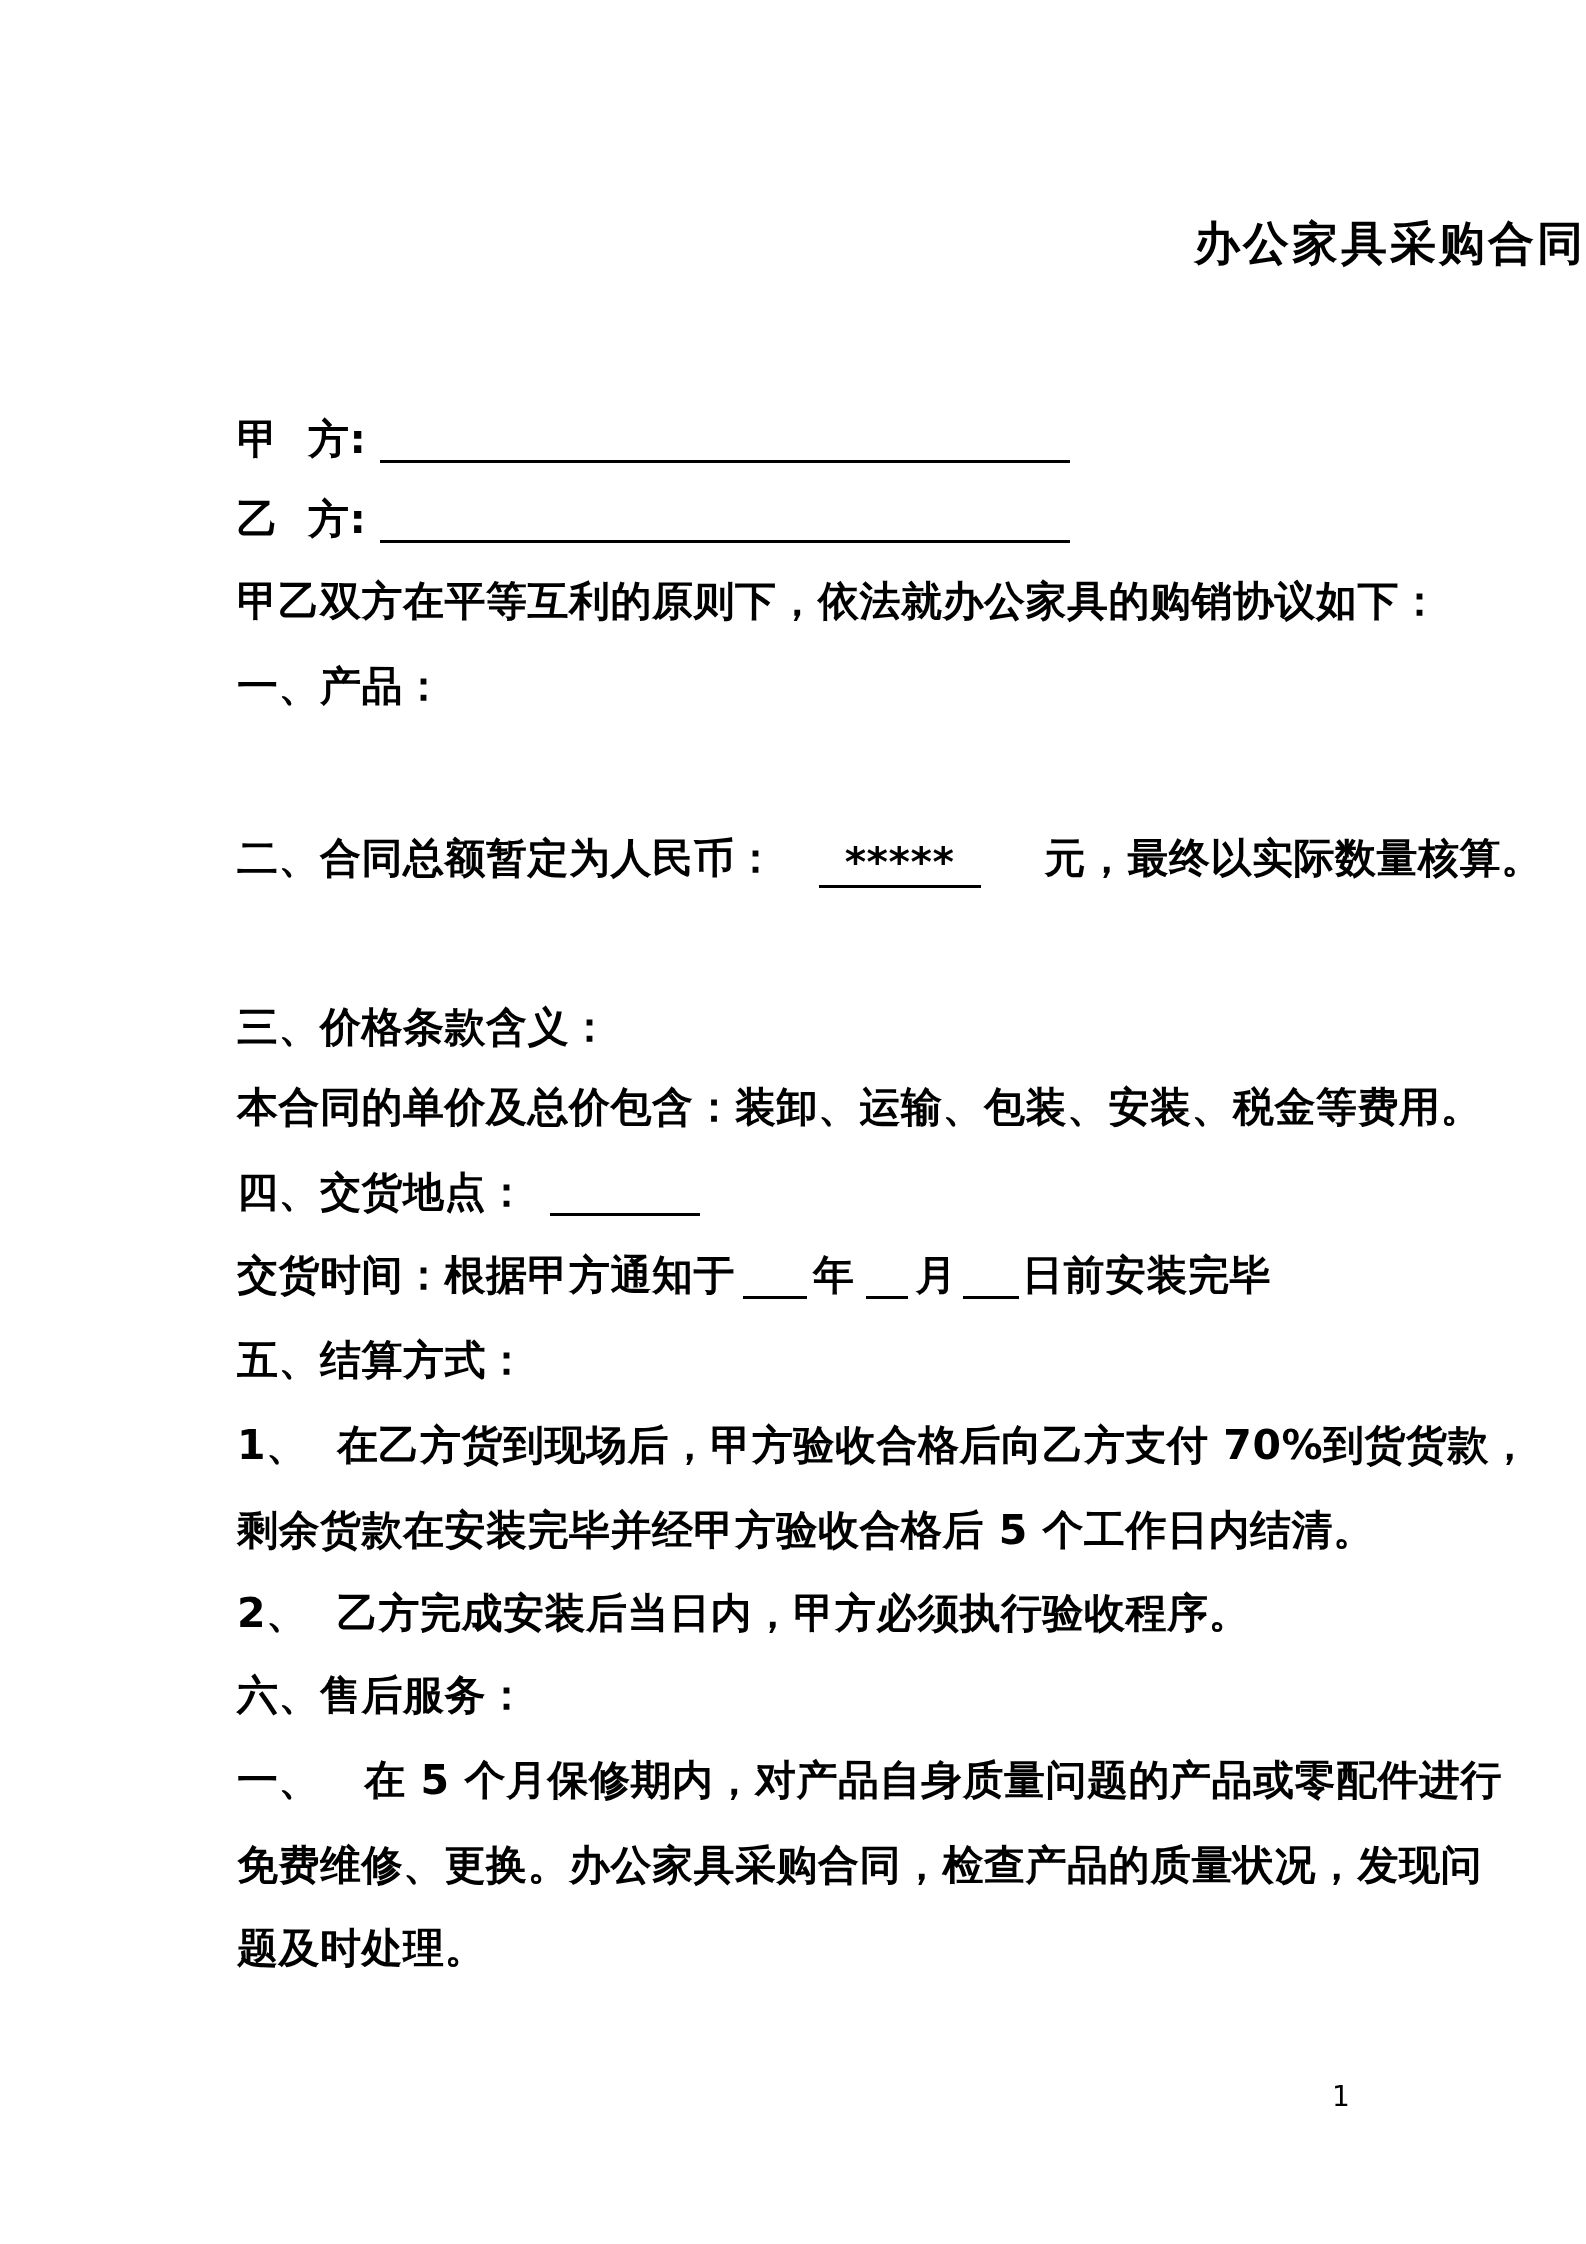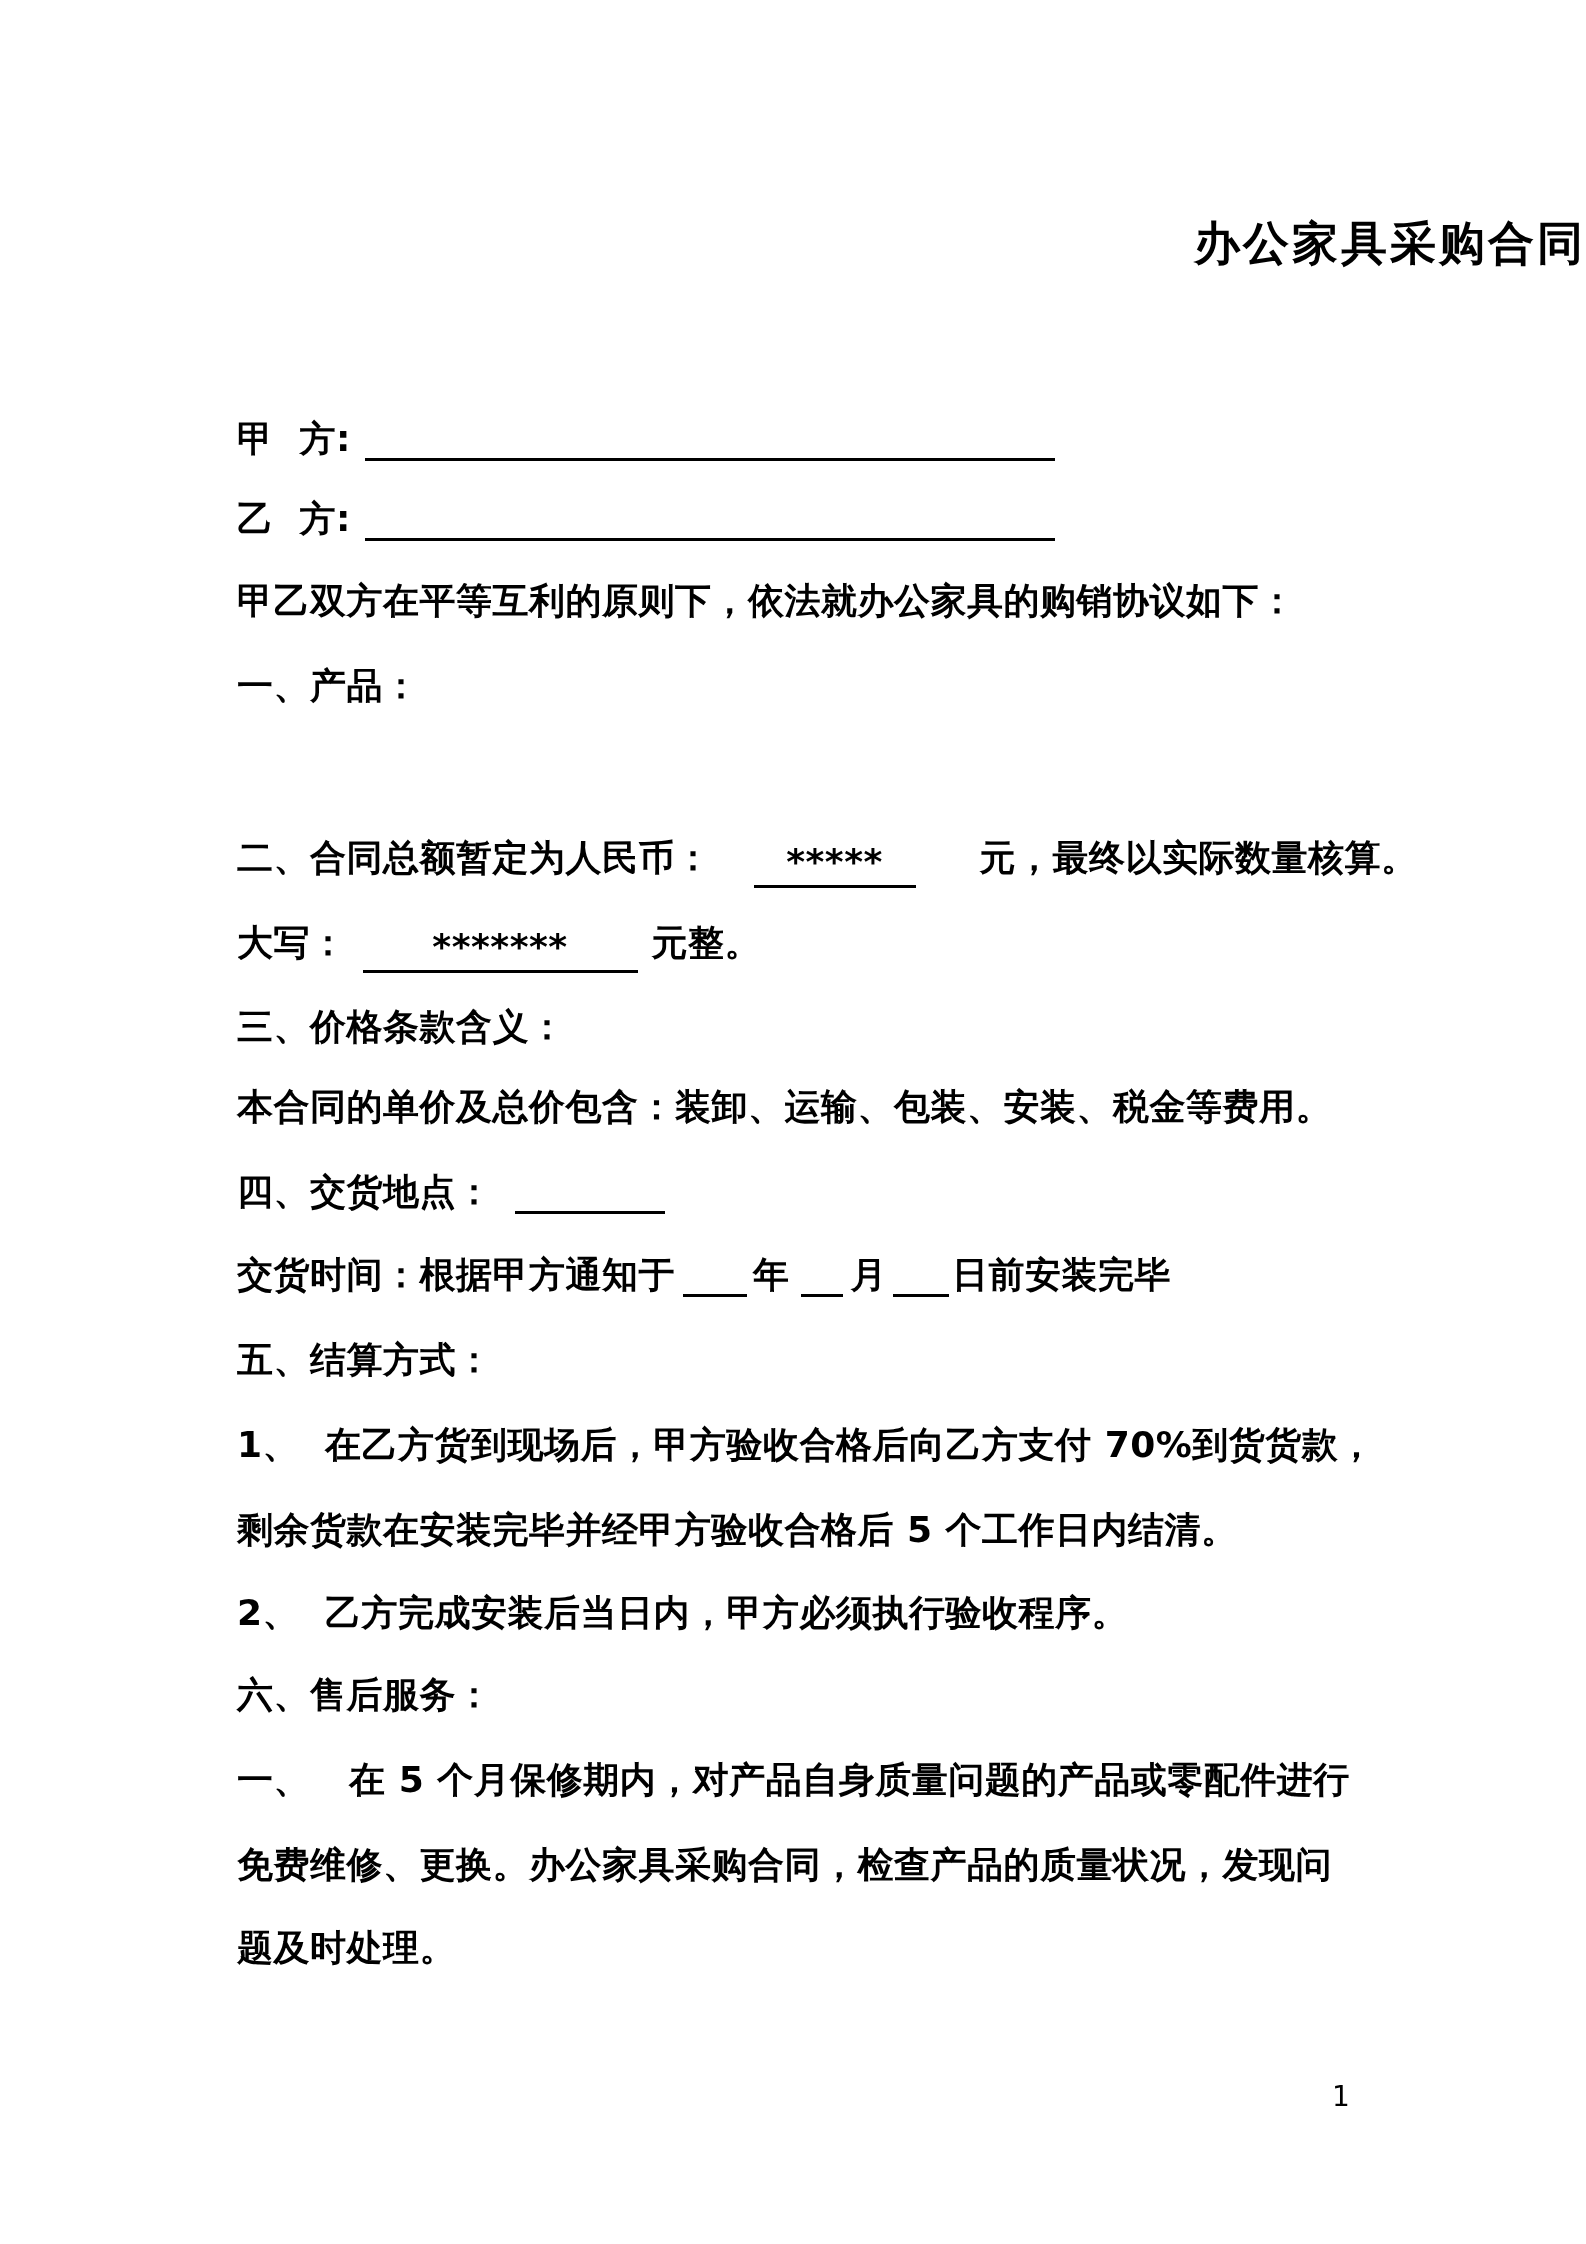--- a/index.html
+++ b/index.html
@@ -19,21 +19,21 @@
     width: 100%;
     text-align: right;
     font-size: 46px;
     font-weight: bold;
     letter-spacing: 3px;
     margin: 0;
   }
   .line {
     position: absolute;
     left: 237px;
-    font-size: 36px;
+    font-size: 41px;
     font-weight: bold;
     line-height: 44px;
     letter-spacing: 0.5px;
     white-space: pre;
   }
   .blank {
     display: inline-block;
     border-bottom: 3px solid #000;
     vertical-align: baseline;
   }
@@ -64,21 +64,20 @@
   <div class="line" style="top:417px"><span>甲  方:</span><span class="blank empty u-party"></span></div>
 
   <div class="line" style="top:497px"><span>乙  方:</span><span class="blank empty u-party"></span></div>
 
   <div class="line" style="top:579px">甲乙双方在平等互利的原则下，依法就办公家具的购销协议如下：</div>
 
   <div class="line" style="top:664px">一、产品：</div>
 
   <div class="line" style="top:835px"><span>二、合同总额暂定为人民币：</span><span class="blank filled u-amount">*****</span><span>元，最终以实际数量核算。</span></div>
 
-  <div class="line" style="top:920px"><span>大写：</span><span class="blank filled u-daxie">*******</span><span>元整。</span></div>
 
   <div class="line" style="top:1005px">三、价格条款含义：</div>
   <div class="line" style="top:1170px"><span>四、交货地点：</span><span class="blank empty u-place"></span></div>
 
   <div class="line" style="top:1085px">本合同的单价及总价包含：装卸、运输、包装、安装、税金等费用。</div>
 
   <div class="line" style="top:1253px"><span>交货时间：根据甲方通知于</span><span class="blank empty u-date1"></span><span>年</span><span class="blank empty u-date2"></span><span>月</span><span class="blank empty u-date3"></span><span>日前安装完毕</span></div>
 
   <div class="line" style="top:1338px">五、结算方式：</div>
   <div class="line" style="top:1423px">1、  在乙方货到现场后，甲方验收合格后向乙方支付 70%到货货款，</div>

